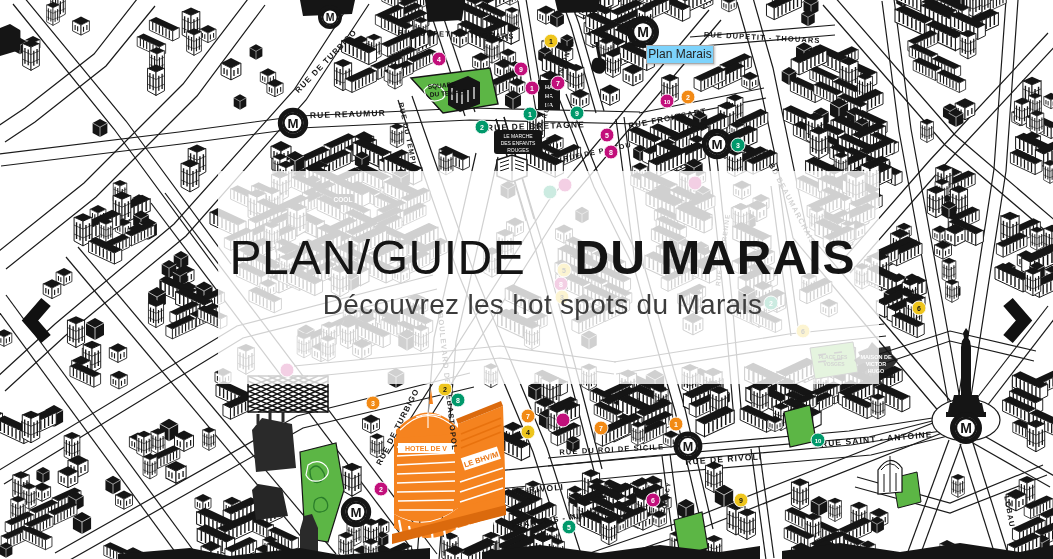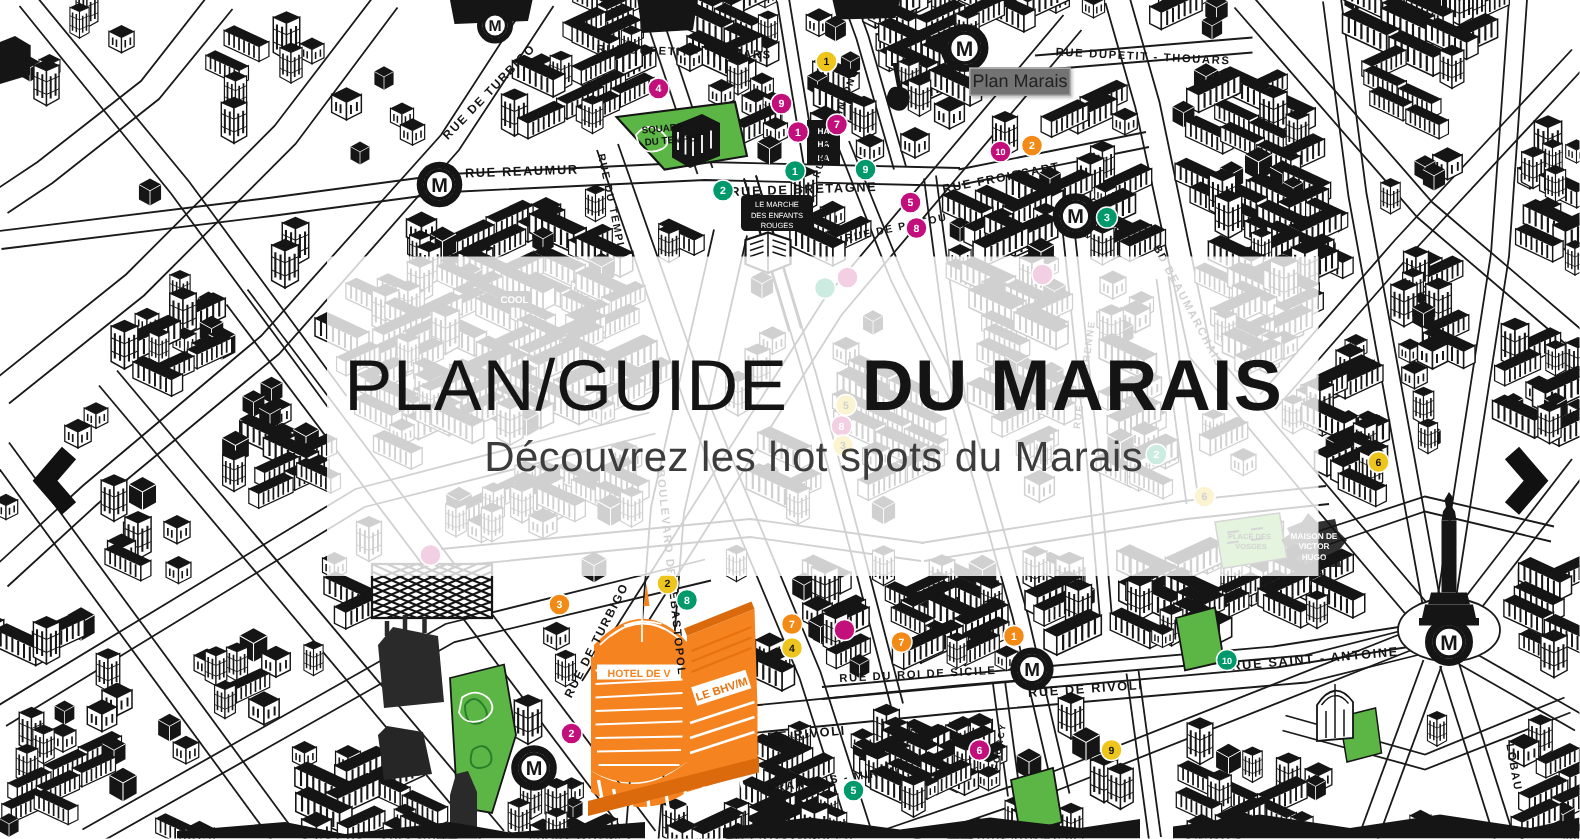--- a/index.html
+++ b/index.html
@@ -5,21 +5,21 @@
 *{box-sizing:border-box;}
 #stage{position:relative;width:1053px;height:559px;font-family:"Liberation Sans",sans-serif;}
 #map{position:absolute;left:0;top:0;}
 #overlay{position:absolute;left:218px;top:171px;width:661px;height:213px;background:rgba(255,255,255,0.80);}
 #title{position:absolute;left:212px;top:230px;width:661px;text-align:center;white-space:nowrap;
   font-size:48px;color:#141414;}
 #title .b{font-weight:normal;letter-spacing:0.5px;}
 #title .r{font-weight:bold;letter-spacing:1px;margin-left:36px;}
 #subtitle{position:absolute;left:212px;top:289px;width:661px;text-align:center;white-space:nowrap;
   font-size:28px;color:#3c3c3c;font-weight:normal;letter-spacing:0.3px;}
-#tooltip{position:absolute;left:646px;top:45px;width:68px;height:19px;background:#737373;
+#tooltip{position:absolute;left:646px;top:45px;width:68px;height:19px;background:#7dd3fc;
   border:1px solid #a9a9a9;box-shadow:1px 1px 2px rgba(0,0,0,0.25);font-size:12px;color:#222;
   text-align:center;line-height:17px;}
 .chev{position:absolute;top:295px;}
 </style></head>
 <body>
 <div id="stage">
 <svg id="map" width="1053" height="559" viewBox="0 0 1053 559">
 <defs>
 <g id="bA">
  <path d="M-10 -5 L0 -10 L10 -5 L0 0 Z" fill="#151515"></path>

